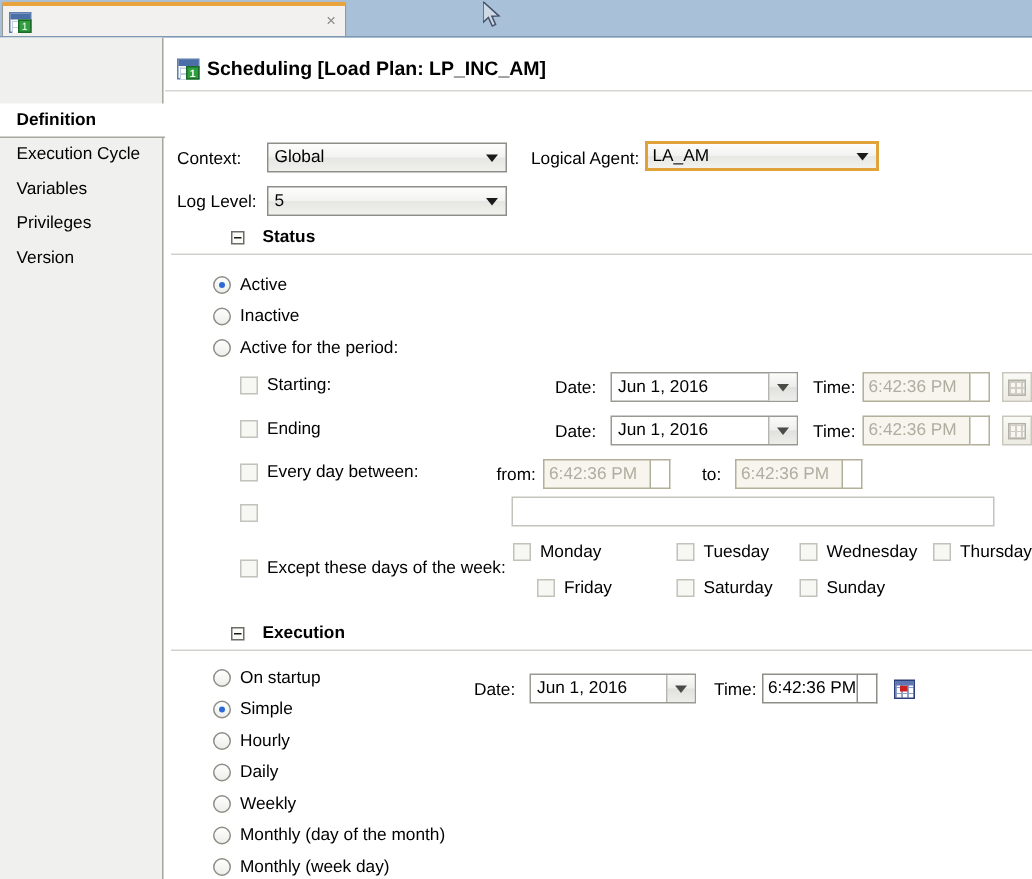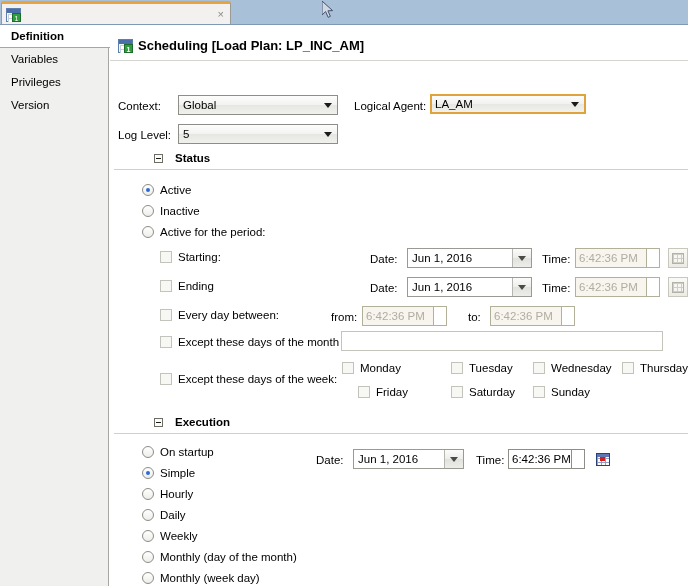--- a/index.html
+++ b/index.html
@@ -81,20 +81,21 @@
     color: #000;
     white-space: nowrap;
     position: relative;
   }
   .side-item.selected {
     font-weight: bold;
     background: #ffffff;
     border-top: 1px solid #a7a7a2;
     border-bottom: 1px solid #a7a7a2;
     width: 110px;
+    margin-top: 44px;
   }
   .side-item.first.selected { border-top: none; }
 
   
   #main {
     position: absolute; left: 110px; top: 26px; width: 578px; height: 560px;
     background: #ffffff;
     overflow: hidden;
   }
 
@@ -277,20 +278,23 @@
   <svg id="cursor" viewBox="0 0 14 20">
     <polygon points="0,0 0,14 3.6,10.6 6.2,16.4 8.4,15.3 5.9,9.8 10.6,9.6" fill="#cfd9e6" stroke="#44506a" stroke-width="1"></polygon>
   </svg>
 </div>
 
 <div id="sidebar">
   <div class="side-item first selected">
     <span>Definition</span>
   </div>
   <div class="side-item">
+    <span>Execution Cycle</span>
+  </div>
+  <div class="side-item">
     <span>Variables</span>
   </div>
   <div class="side-item">
     <span>Privileges</span>
   </div>
   <div class="side-item">
     <span>Version</span>
   </div>
 </div>
 
@@ -419,21 +423,20 @@
           <span class="tri"></span>
         </span>
         <span>
           <span class="tri"></span>
         </span>
     </span>
   </div>
 
   <div class="check-row" style="left:50px; top:310px;">
     <span class="cbx light"></span>
-    <span>Except these days of the month</span>
   </div>
   <input class="tinput" style="left: 231px; top: 305px; width: 322px;" type="text" placeholder="">
 
   <div class="check-row" style="left:50px; top:347px;">
     <span class="cbx light"></span>
     <span>Except these days of the week:</span>
   </div>
 
   <div class="check-row" style="left:232px; top:336px;">
     <span class="cbx light"></span>

